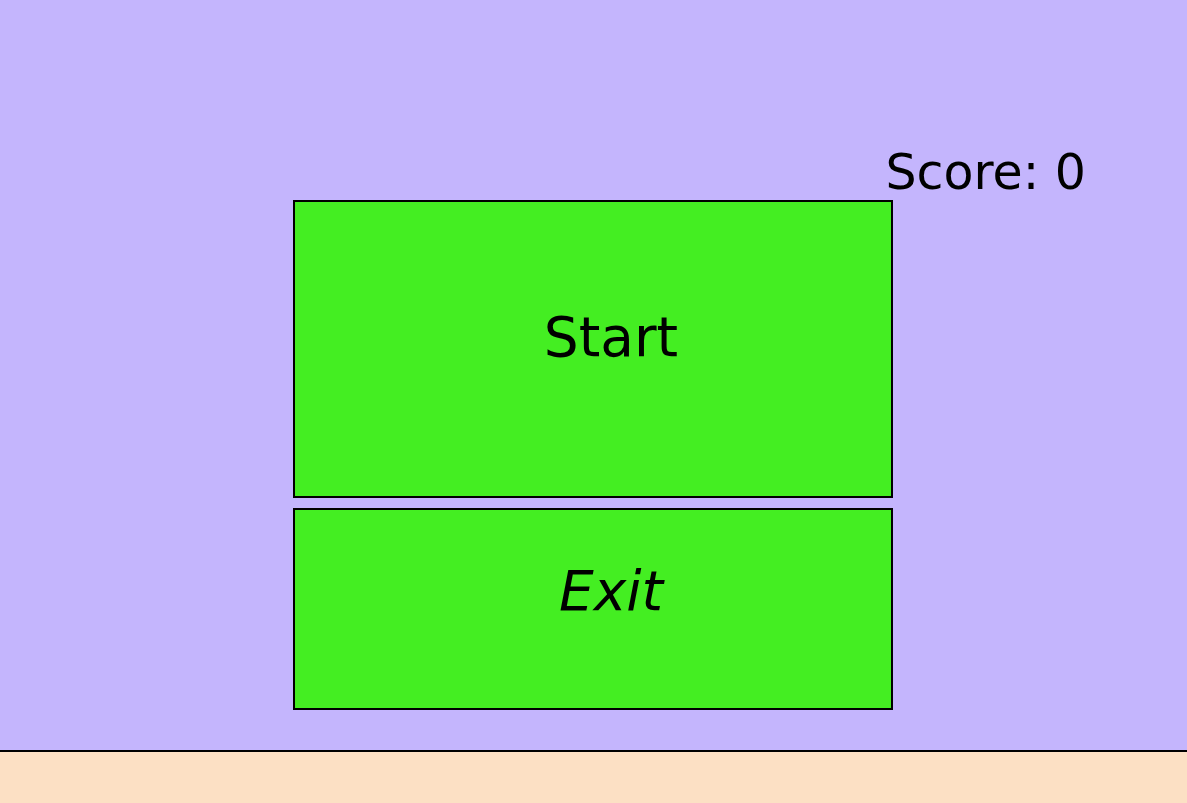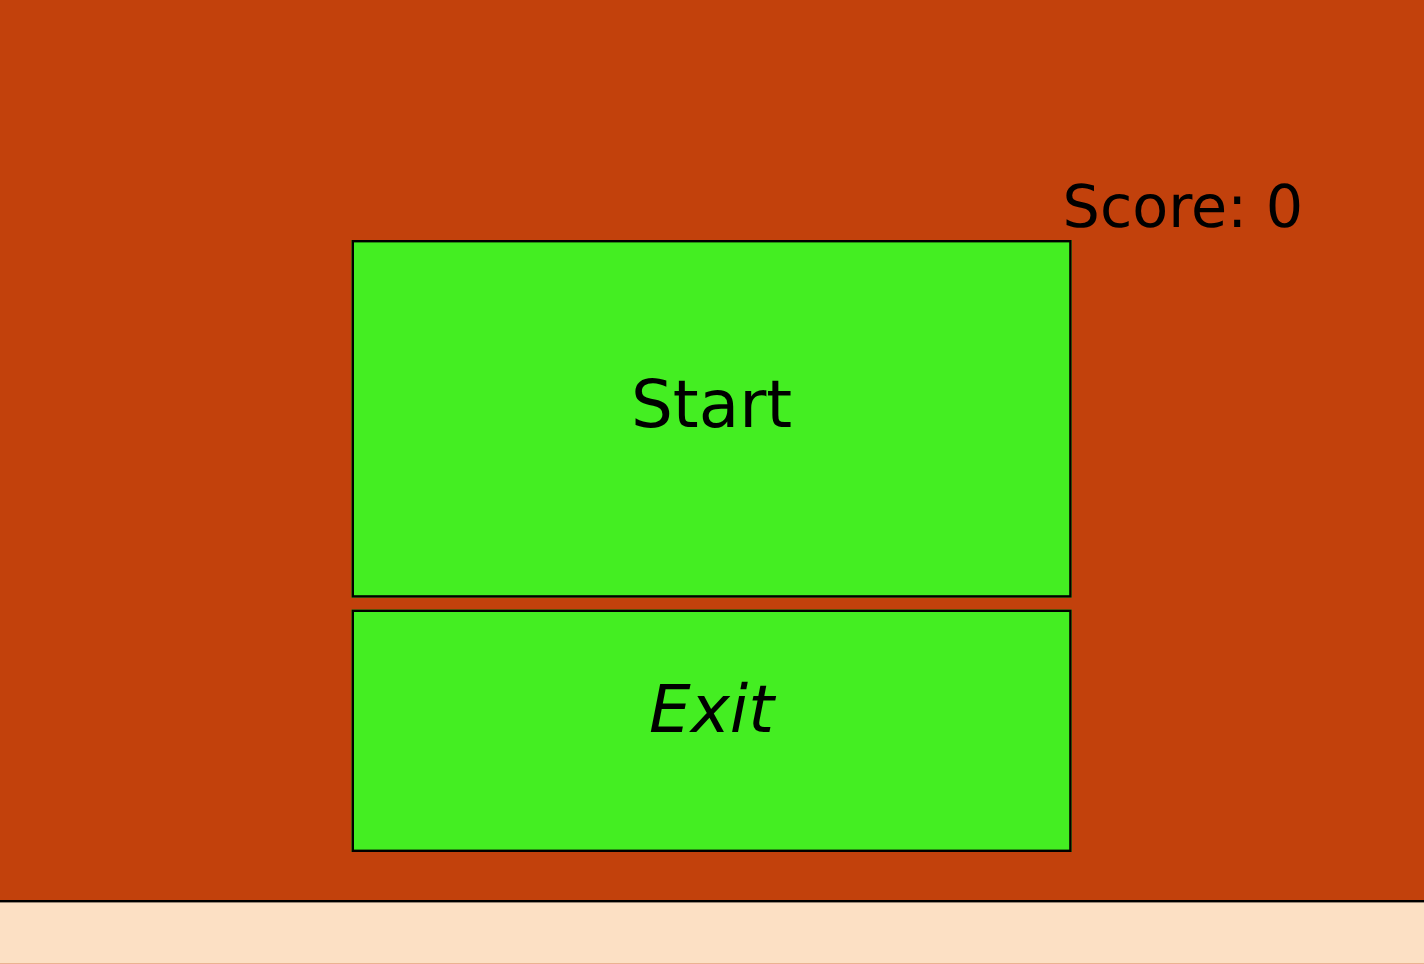--- a/index.html
+++ b/index.html
@@ -11,21 +11,21 @@
     width: 1187px;
     height: 803px;
     overflow: hidden;
     font-family: "DejaVu Sans", sans-serif;
   }
 
   #game-screen {
     position: relative;
     width: 1187px;
     height: 803px;
-    background: #c2410c;
+    background: #c4b5fd;
     box-sizing: border-box;
   }
 
   
   #score-display {
     position: absolute;
     left: 0;
     top: 148px;
     width: 1086px;
     text-align: right;
@@ -51,20 +51,21 @@
   }
   .menu-button .btn-label {
     position: absolute;
     left: 0;
     width: 100%;
     text-align: center;
     font-size: 55px;
     line-height: 1;
     color: #000000;
     white-space: pre;
+    padding-left: 18px;
   }
 
   #start-button {
     top: 200px;
     width: 600px;
     height: 298px;
   }
   #start-button .btn-label {
     top: 108px;
   }

